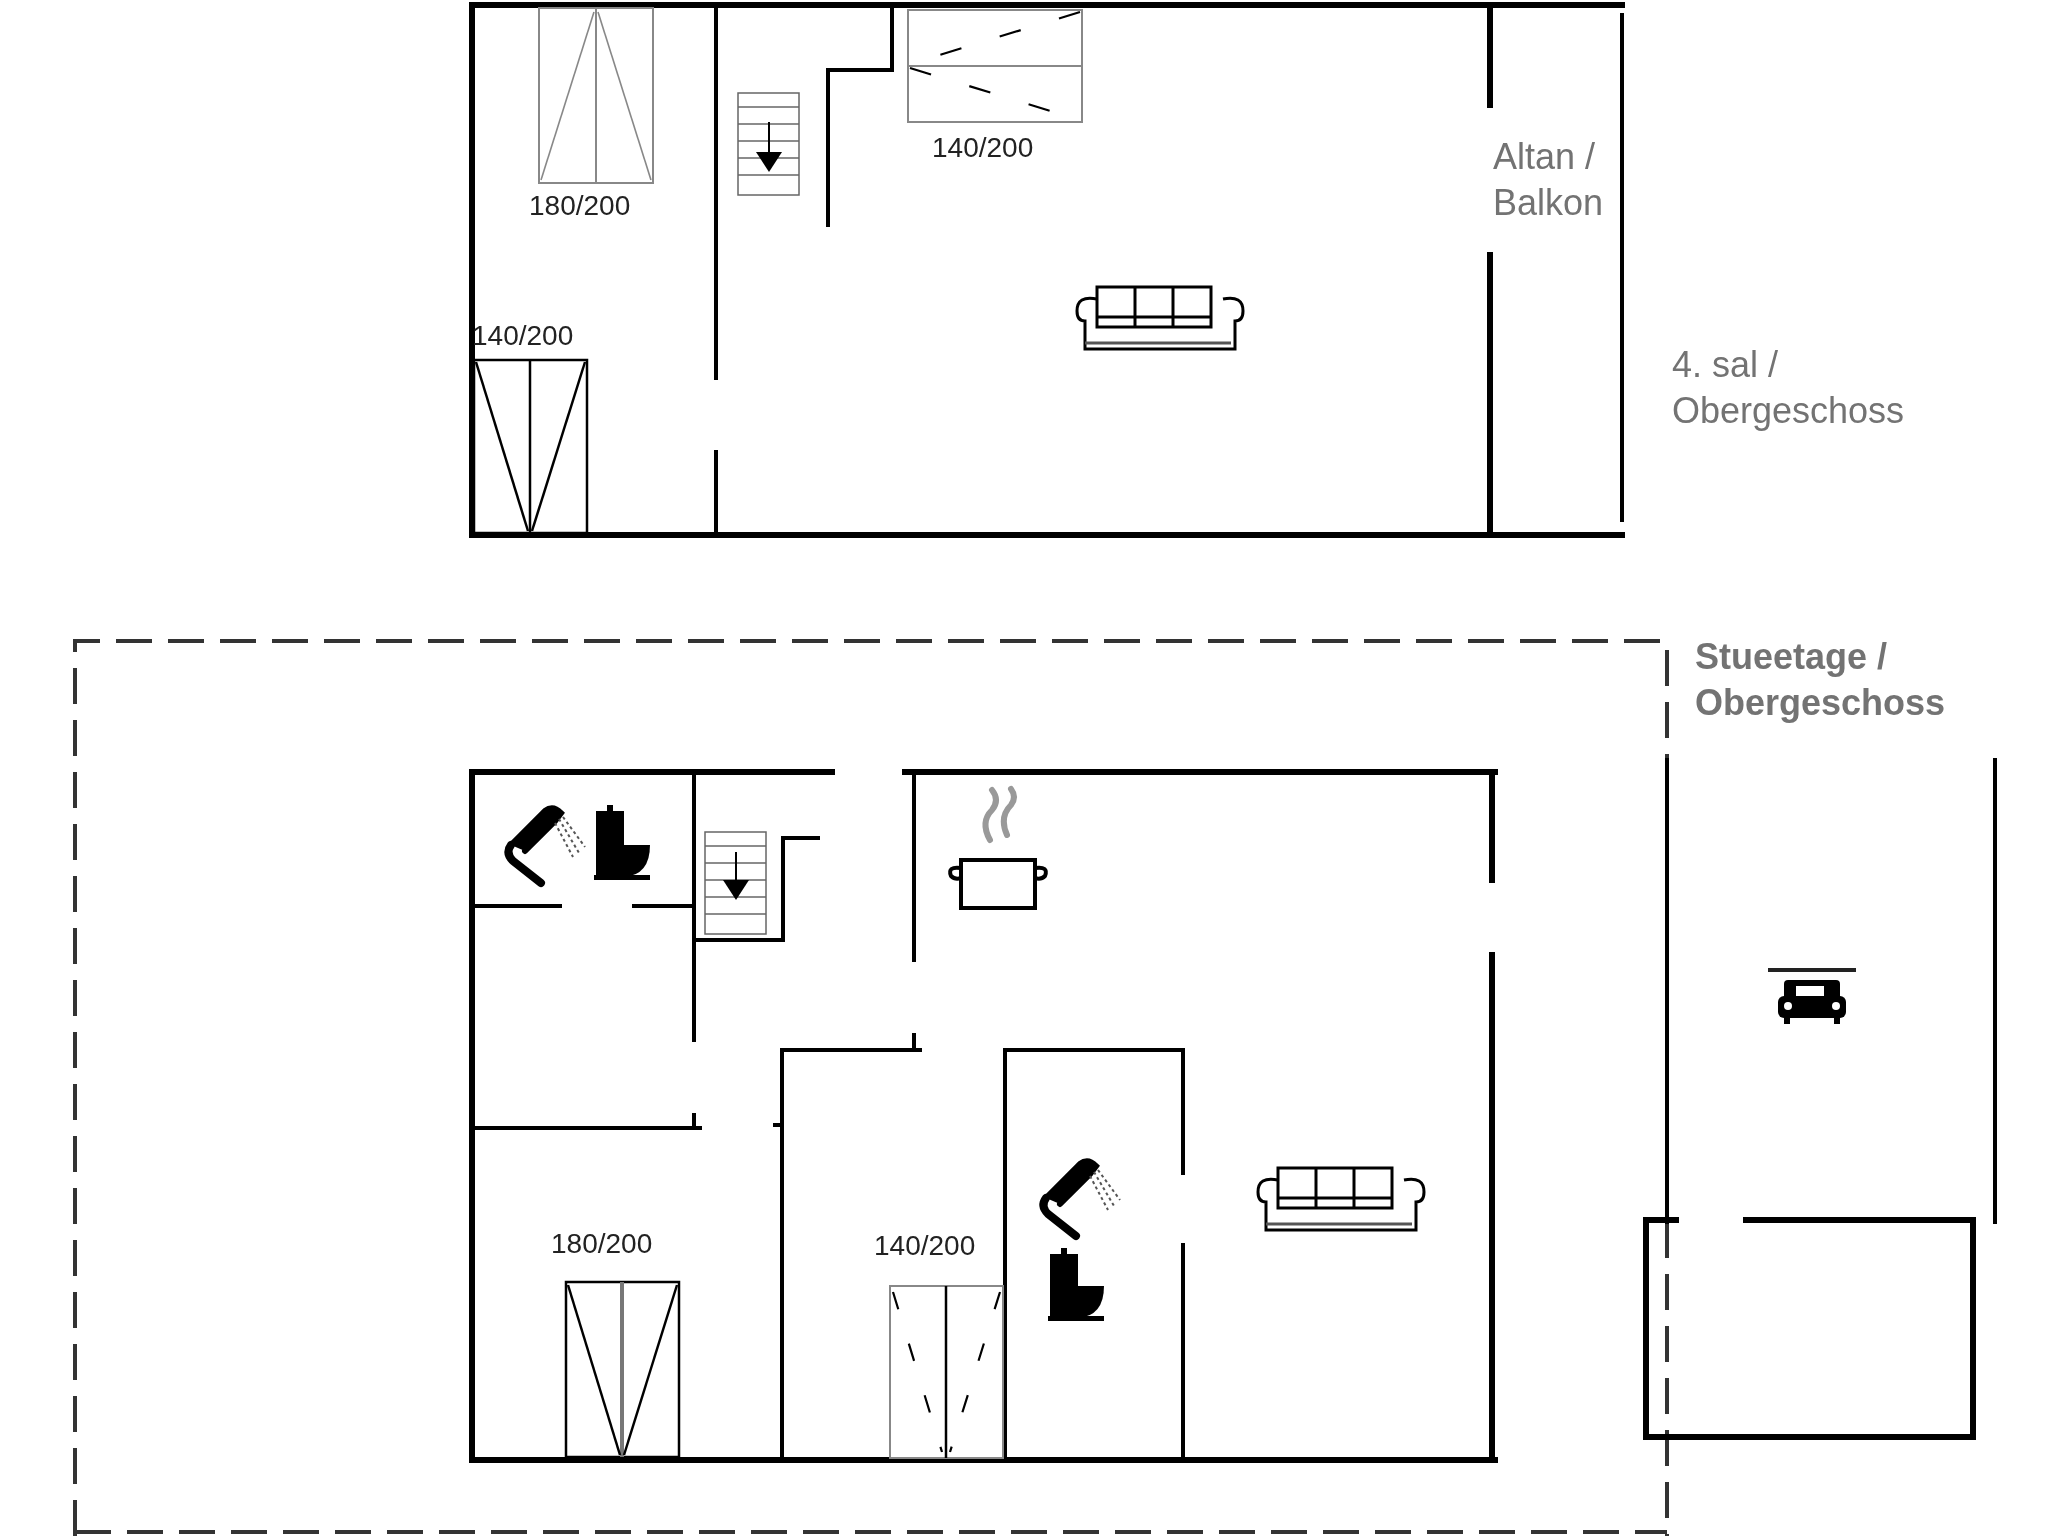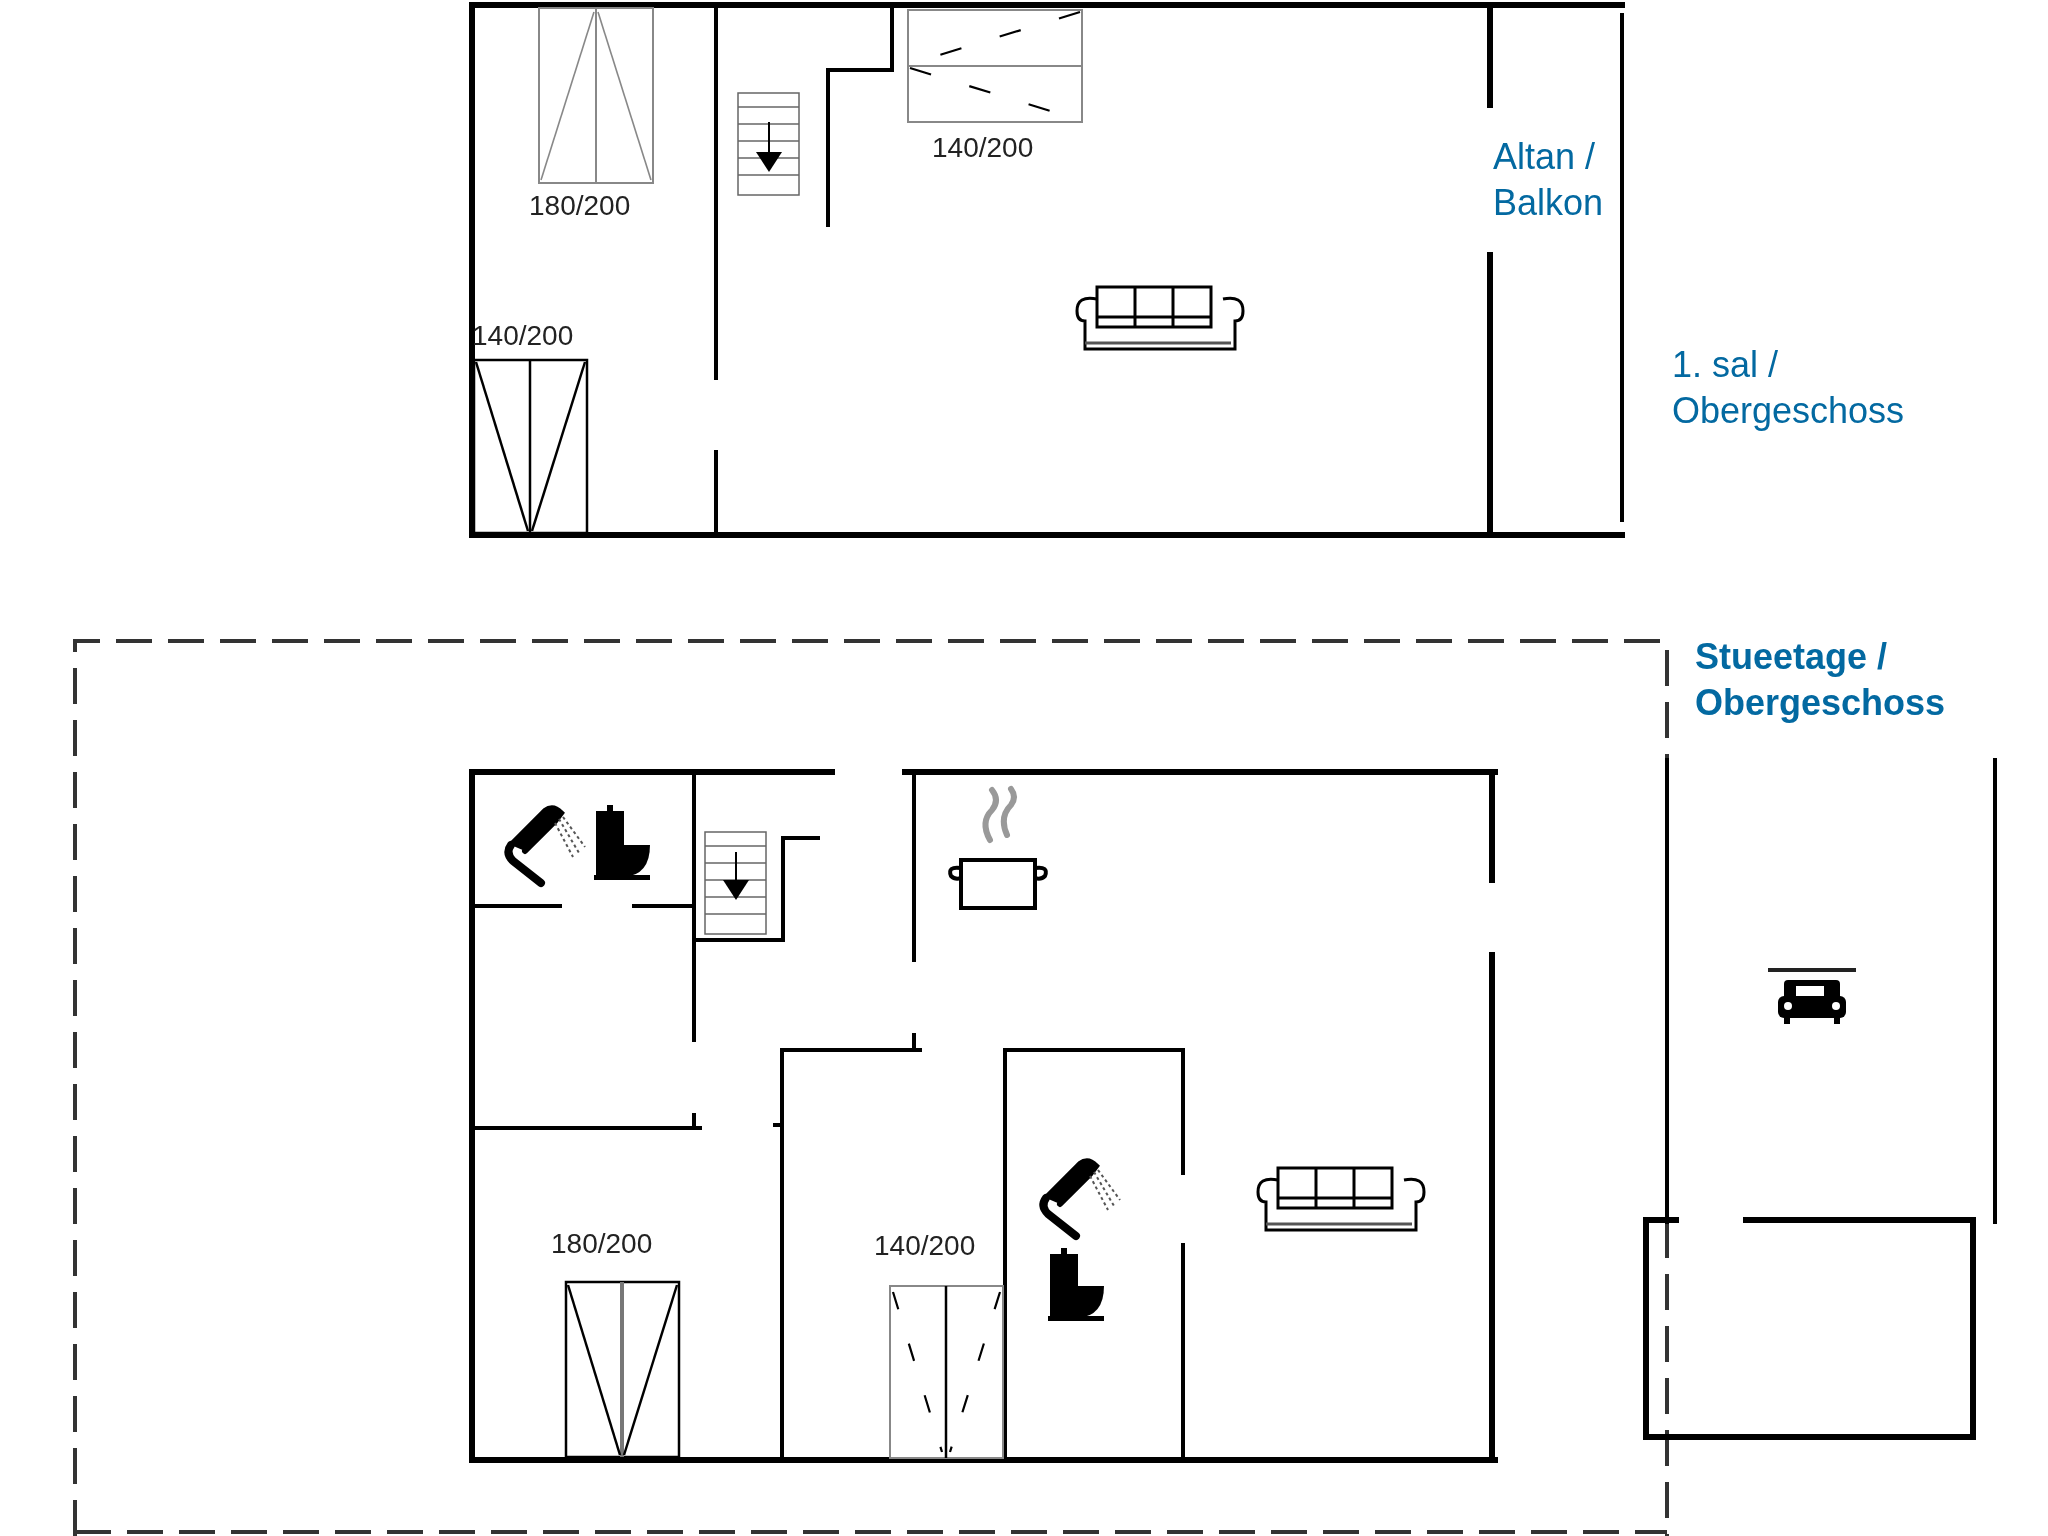--- a/index.html
+++ b/index.html
@@ -9,21 +9,21 @@
   .wall-thin { stroke: #000; stroke-width: 4; fill: none; stroke-linecap: square; }
   .dash { stroke: #333; stroke-width: 4; fill: none; stroke-dasharray: 36 16; }
   .bed { stroke: #000; stroke-width: 2.5; fill: #fff; }
   .bed-grey { stroke: #888; stroke-width: 2; fill: #fff; }
   .bed-diag { stroke: #000; stroke-width: 2.5; fill: none; }
   .bed-diag-grey { stroke: #888; stroke-width: 1.6; fill: none; }
   .bed-diag-dashed { stroke: #000; stroke-width: 2.2; fill: none; stroke-dasharray: 22 40; }
   .stair { stroke: #666; stroke-width: 1.5; fill: #fff; }
   .lbl { position: absolute; color: #111; font-family: "Liberation Sans", sans-serif; white-space: nowrap; }
   .bedlbl { font-size: 28px; color: #222; text-align: right; }
-  .floorlbl { font-size: 36px; line-height: 46px; color: #0369a1; }
+  .floorlbl { font-size: 36px; line-height: 46px; color: #737373; }
 </style>
 </head>
 <body>
 
 <svg class="plan" viewBox="0 0 2048 1536" xmlns="http://www.w3.org/2000/svg">
 
   <g>
 
     <line class="wall" x1="472" y1="5" x2="1622" y2="5" stroke-width="8"></line>
     <line class="wall" x1="472" y1="5" x2="472" y2="535" stroke-width="8"></line>
@@ -207,21 +207,21 @@
 <div class="lbl bedlbl" style="left:529px; top:190px;">180/200</div>
 <div class="lbl bedlbl" style="left:472px; top:320px;">140/200</div>
 <div class="lbl bedlbl" style="left:932px; top:132px;">140/200</div>
 
 <div class="lbl floorlbl" style="left:1493px; top:134px;">
   <div>Altan /</div>
   <div>Balkon</div>
 </div>
 
 <div class="lbl floorlbl" style="left:1672px; top:342px;">
-  <div>1. sal /</div>
+  <div>4. sal /</div>
   <div>Obergeschoss</div>
 </div>
 
 <div class="lbl floorlbl" style="left:1695px; top:634px;font-weight:bold;">
   <div>Stueetage /</div>
   <div>Obergeschoss</div>
 </div>
 
 <div class="lbl bedlbl" style="left:551px; top:1228px;">180/200</div>
 <div class="lbl bedlbl" style="left:874px; top:1230px;">140/200</div>

